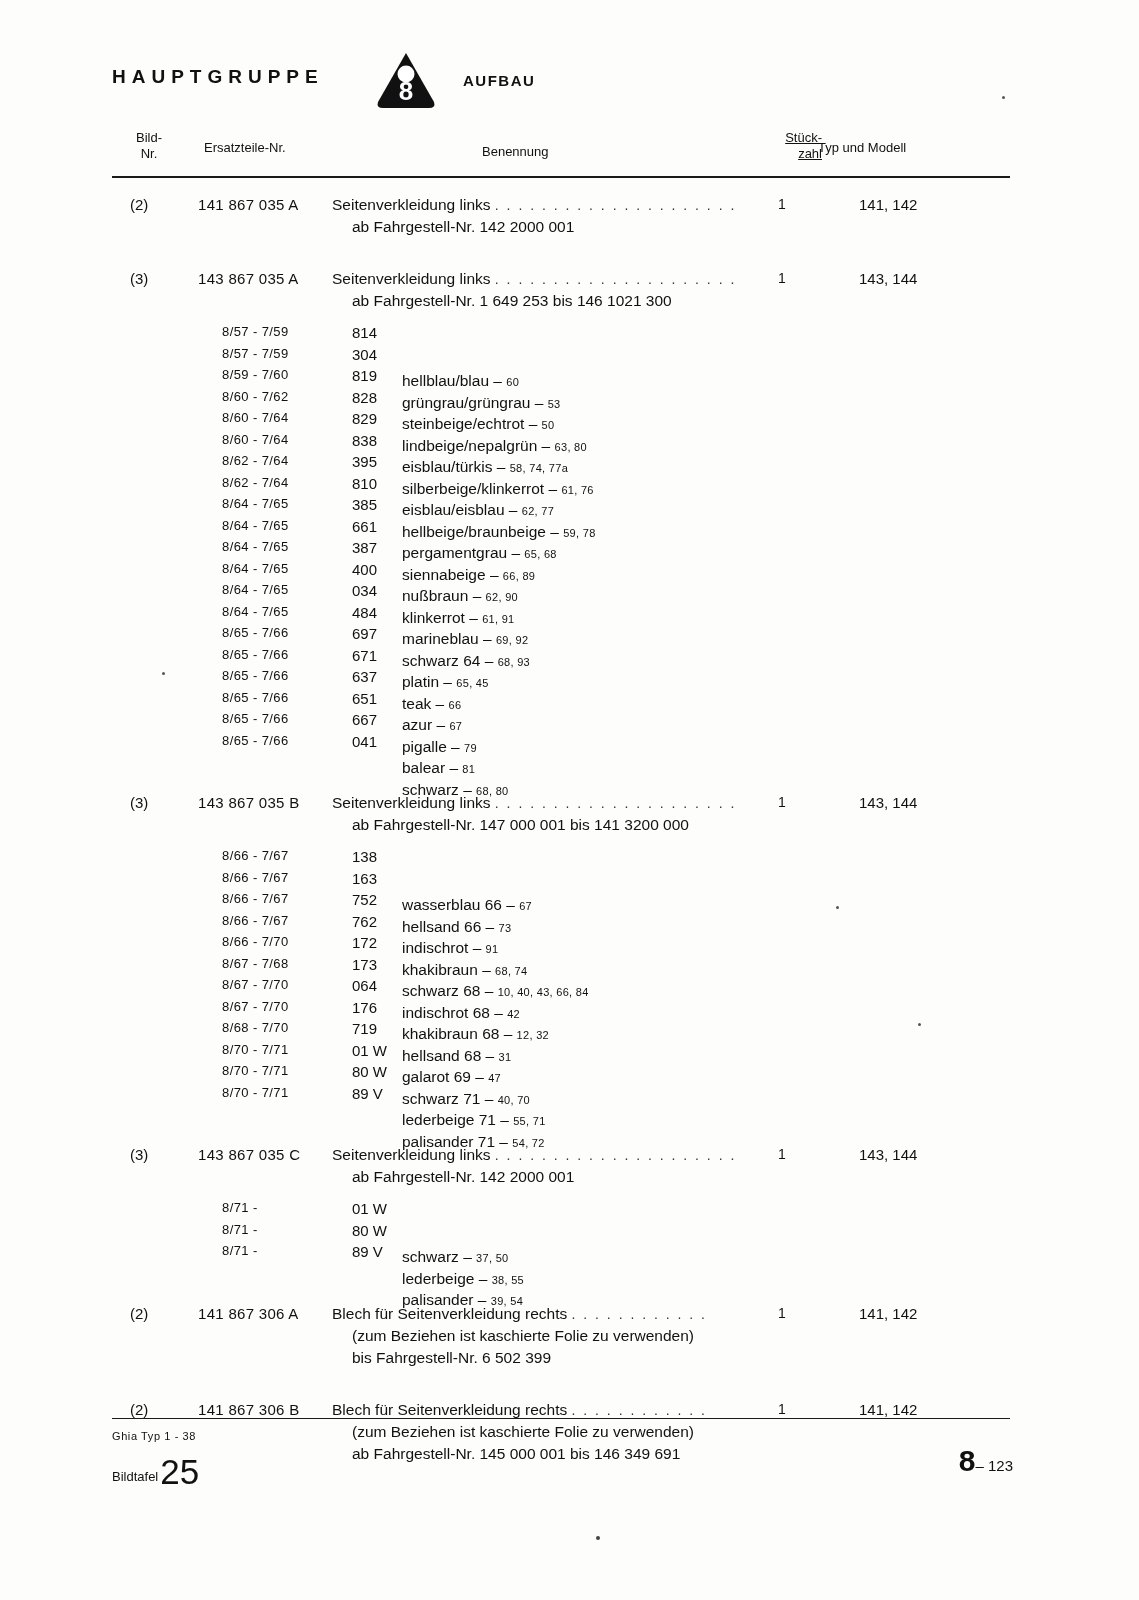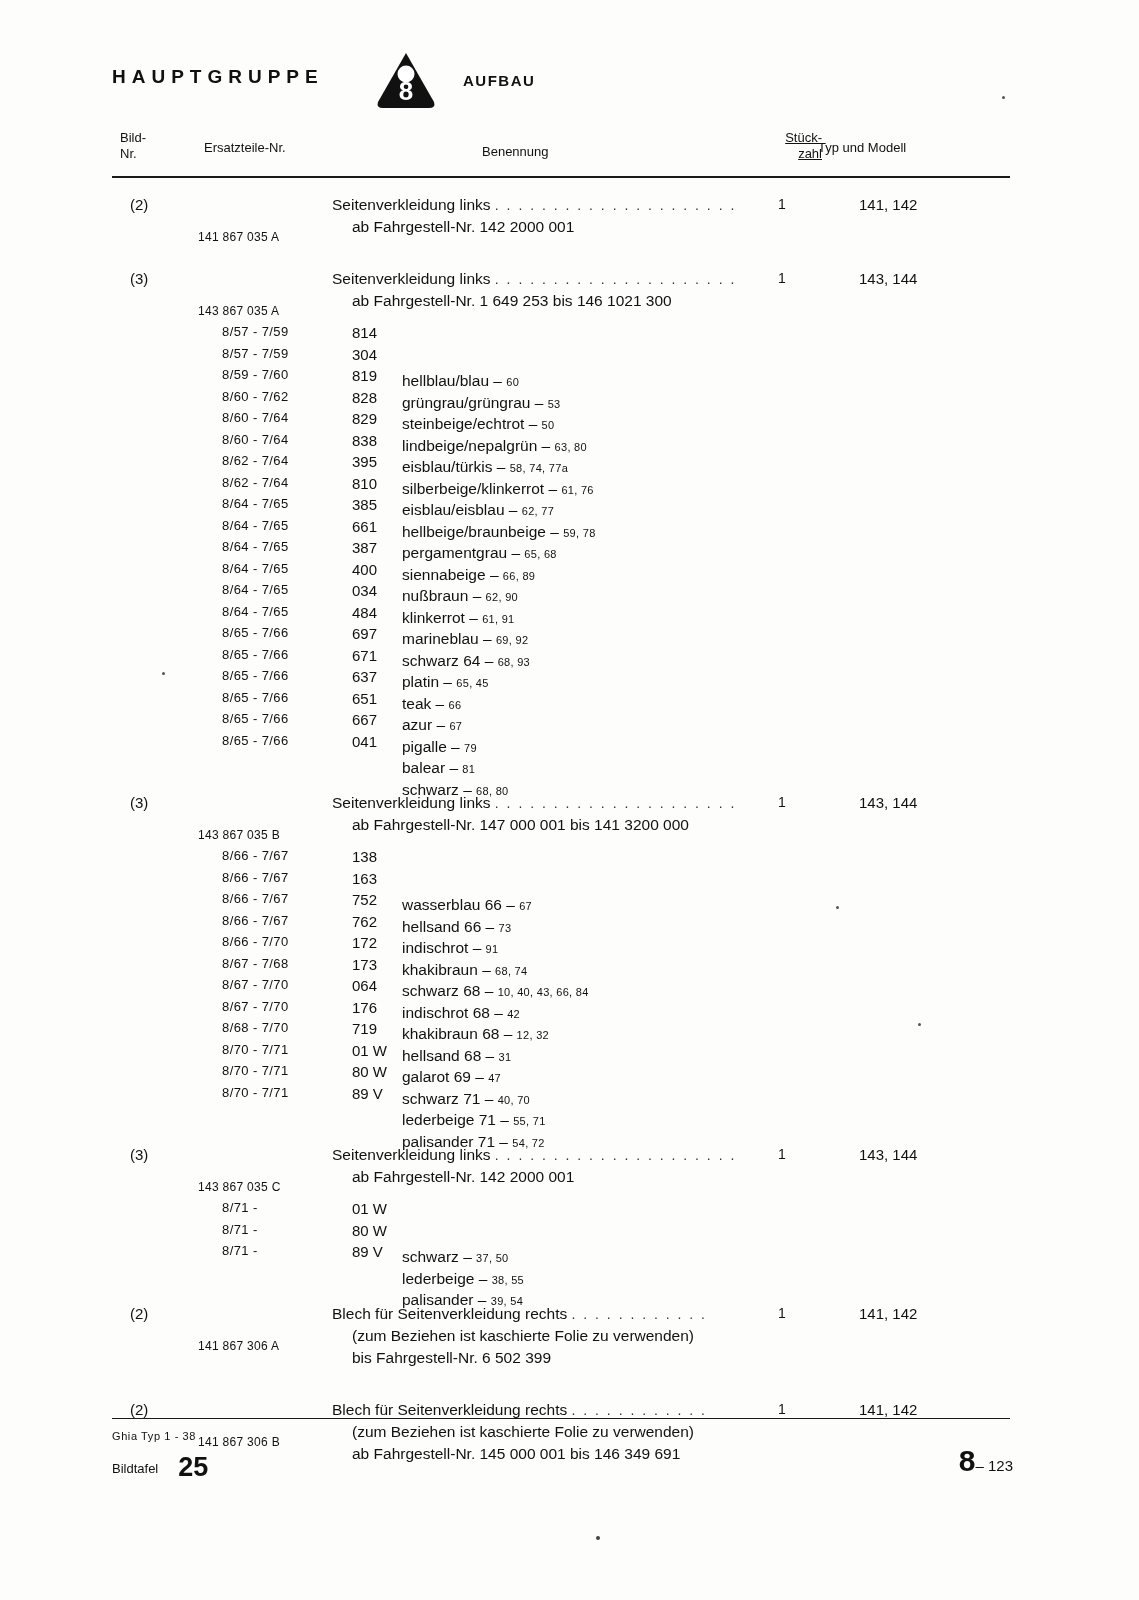--- a/index.html
+++ b/index.html
@@ -61,21 +61,21 @@
     position: absolute;
     left: 112px;
     top: 128px;
     width: 898px;
     height: 48px;
     font-size: 13px;
     color: #111;
   }
   .colhead .c-bild {
     position: absolute; left: 8px; top: 2px;
-    width: 58px; line-height: 1.25;
+    text-align: center; width: 58px; line-height: 1.25;
   }
   .colhead .c-ersatz {
     position: absolute; left: 92px; top: 12px;
   }
   .colhead .c-benennung {
     position: absolute; left: 370px; top: 16px;
   }
   .colhead .c-stueck {
     position: absolute; left: 630px; top: 2px;
     text-align: right; width: 80px; line-height: 1.25; text-decoration: underline;
@@ -111,23 +111,22 @@
   .cell-bild {
     position: absolute;
     left: 18px;
     width: 52px;
     text-align: left;
     font-size: 15px;
   }
   .cell-part {
     position: absolute;
     left: 86px;
-    font-size: 12px;
+    font-size: 15px;
     letter-spacing: 0.3px;
-    margin-top: 34px;
   }
   .cell-name {
     position: absolute;
     left: 220px;
     font-size: 15.5px;
     width: 420px;
     white-space: nowrap;
   }
   .dots {
     letter-spacing: 2px;
@@ -196,23 +195,23 @@
     font-size: 11px;
     letter-spacing: 0.6px;
   }
   .footer-bildtafel {
     position: absolute;
     left: 112px;
     top: 1452px;
     font-size: 13px;
   }
   .footer-bildtafel .num {
-    font-size: 27px;
-    font-weight: bold;
-    margin-left: 20px;
+    font-size: 35px;
+    font-weight: normal;
+    margin-left: 2px;
     vertical-align: -3px;
   }
   .footer-right {
     position: absolute;
     right: 126px;
     top: 1444px;
     font-size: 15px;
   }
   .footer-right .big {
     font-size: 30px;

